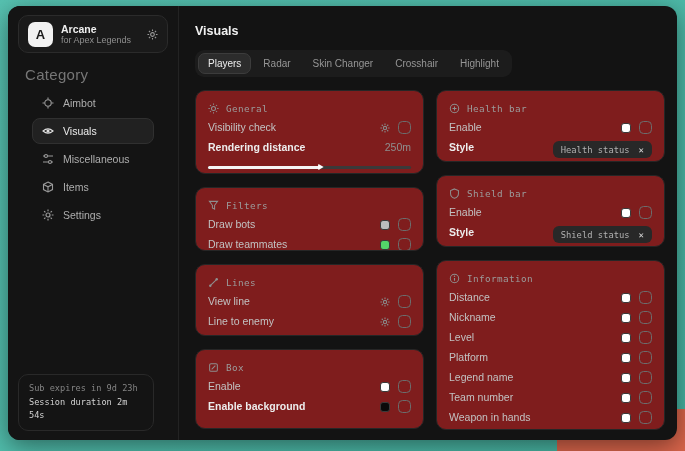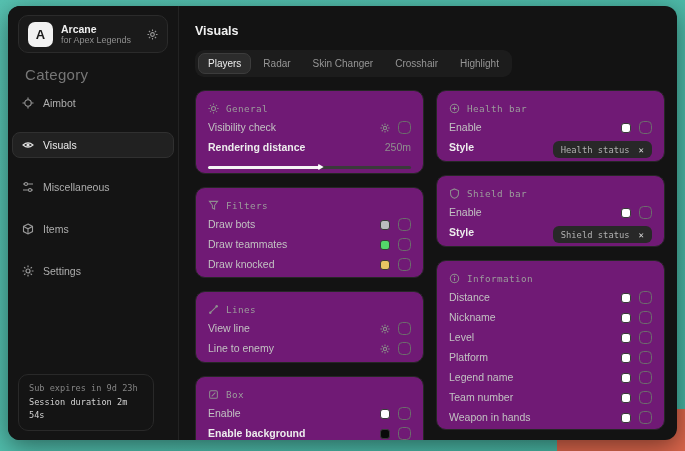--- a/index.html
+++ b/index.html
@@ -11,40 +11,40 @@
 
   
   .sidebar { width:171px; flex:none; background:#141414; border-right:1px solid #232323; position:relative; }
   .app-card { margin:9px 10px 0; height:38px; background:#1a1a1a; border:1px solid #2b2b2b; border-radius:10px; display:flex; align-items:center; padding:0 9px; gap:8px; }
   .logo { width:25px; height:25px; background:#f2f2f2; border-radius:7px; color:#1a1a1a; font-weight:bold; font-size:13px; display:flex; align-items:center; justify-content:center; flex:none; }
   .app-meta { line-height:1.15; }
   .app-name { font-size:10.5px; font-weight:bold; color:#efefef; }
   .app-sub { font-size:9px; color:#8f8f8f; }
   .app-gear { margin-left:auto; color:#9a9a9a; display:flex; }
   .cat-label { margin:13px 0 7px 17px; font-size:15px; color:#767676; letter-spacing:.3px; }
-  .nav { display:flex; flex-direction:column; gap:16px; padding:0 4px; }
+  .nav { display:flex; flex-direction:column; gap:2px; padding:0 24px; }
   .nav-item { height:26px; display:flex; align-items:center; gap:9px; padding:0 9px; border-radius:8px; font-size:10.5px; color:#aeaeae; border:1px solid transparent; cursor:pointer; }
   .nav-item .nicon { display:flex; color:#9a9a9a; }
   .nav-item.active { background:#212121; border-color:#303030; color:#ececec; }
   .nav-item.active .nicon { color:#e0e0e0; }
   .side-footer { position:absolute; left:10px; right:24px; bottom:9px; border:1px solid #292929; border-radius:10px; padding:7px 10px; font-family:"DejaVu Sans Mono", monospace; font-size:8.6px; line-height:1.6; }
   .sf1 { color:#848484; }
   .sf2 { color:#d2d2d2; }
 
   
   .main { flex:1; padding:14px 12px 0 16px; overflow:hidden; }
   .page-title { font-size:12.5px; font-weight:bold; color:#f1f1f1; margin-top:4px; }
   .tabbar { margin-top:12px; display:inline-flex; background:#1c1c1c; border-radius:9px; padding:3px; gap:2px; }
   .tab { padding:4px 9px; font-size:10px; color:#969696; border-radius:7px; border:1px solid transparent; cursor:pointer; white-space:nowrap; }
   .tab.active { background:#2c2c2c; border-color:#3c3c3c; color:#ededed; }
 
   .cols { margin-top:13px; display:flex; gap:12px; }
   .col { display:flex; flex-direction:column; gap:13px; width:236px; }
 
-  .card { background:#701a75; border:1px solid #262626; border-radius:10px; padding:10px 12px 0; overflow:hidden; }
+  .card { background:#7f1d1d; border:1px solid #262626; border-radius:10px; padding:10px 12px 0; overflow:hidden; }
   .card-title { display:flex; align-items:center; gap:7px; font-family:"DejaVu Sans Mono", monospace; font-size:9.3px; color:#9c9c9c; letter-spacing:.4px; margin-bottom:6px; height:14px; }
   .card-title .cicon { display:flex; color:#8f8f8f; }
   .row { height:20px; display:flex; align-items:flex-start; justify-content:space-between; }
   .row-label { font-size:10.5px; color:#c2c2c2; }
   .row-label.strong { color:#ededed; font-weight:bold; }
   .ctrls { display:flex; align-items:center; gap:8px; }
   .swatch { width:10px; height:10px; border-radius:3px; border:1px solid #3a3a3a; cursor:pointer; }
   .checkbox { width:13px; height:13px; border:1.5px solid #6c6c6c; border-radius:4.5px; background:transparent; cursor:pointer; }
   .mini-gear { display:flex; color:#8a8a8a; cursor:pointer; }
 
@@ -226,21 +226,21 @@
             <span class="value">250m</span>
           </div>
           <div class="slider-row">
             <div class="slider">
               <div class="slider-fill" style="width: 55%;"></div>
               <div class="slider-thumb" style="left: 55%;"></div>
             </div>
           </div>
         </div>
 
-        <div class="card" style="height:91px">
+        <div class="card" style="height:64px">
           <div class="card-title">
             <span class="cicon">
                 <svg width="11" height="11" viewBox="0 0 12 12">
                   <path d="M1.5 1.5 H10.5 L7.2 5.8 V10 L4.8 8.6 V5.8 Z" fill="none" stroke="currentColor" stroke-width="1.1"></path>
                 </svg>
               </span>
             <span>Filters</span>
           </div>
           <div class="row">
             <span class="row-label">Draw bots</span>

